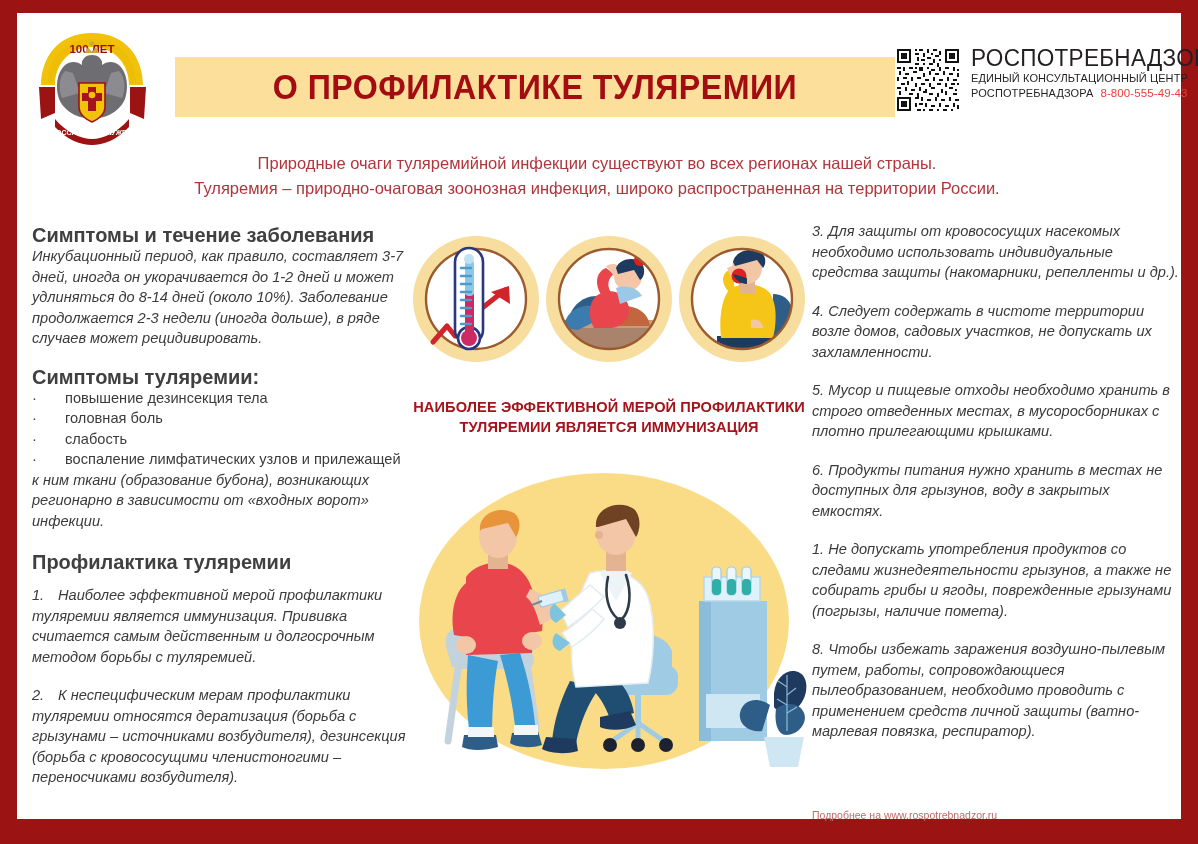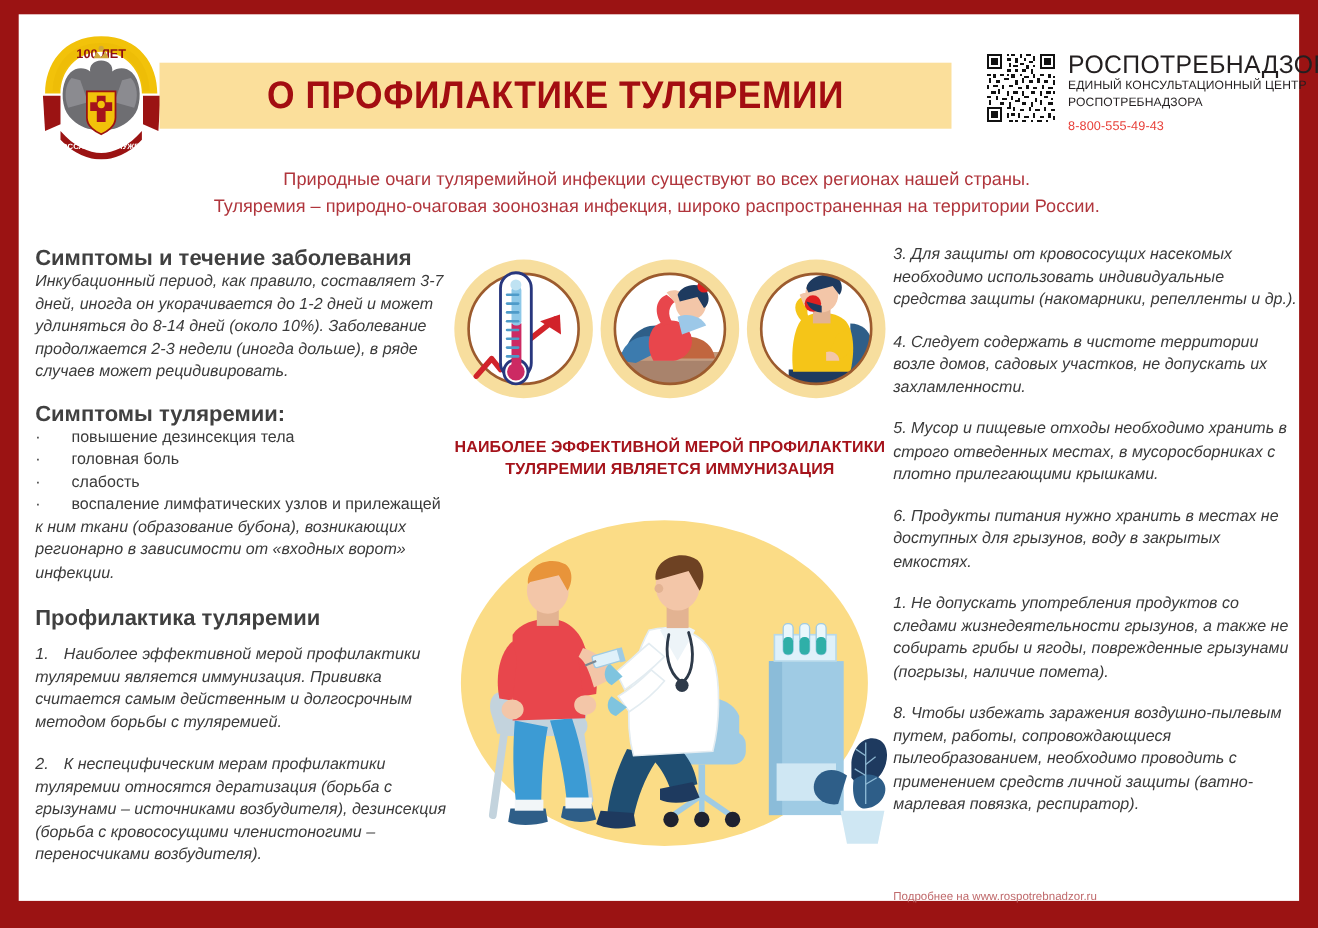--- a/index.html
+++ b/index.html
@@ -16,21 +16,21 @@
     background:#FFFFFF;
   }
 
   
   .header{position:absolute;left:0;top:0;width:1164px;height:118px;}
 
   .emblem{position:absolute;left:18px;top:14px;width:115px;height:118px;}
   .emblem svg{display:block;}
 
   .title-bar{
-    position:absolute;left:128px;top:44px;width:720px;height:60px;
+    position:absolute;left:158px;top:44px;width:720px;height:60px;
     background:#FBDF9B;
     display:flex;align-items:center;justify-content:center;
   }
   .title-bar .title{
     font-family:"Liberation Sans", sans-serif;
     font-weight:bold;
     font-size:35px;
     letter-spacing:0.5px;
     color:#A30D11;
     white-space:nowrap;
@@ -42,21 +42,21 @@
   .brand-txt{position:absolute;left:76px;top:0;width:202px;}
   .brand-name{
     font-size:23px;font-weight:normal;letter-spacing:0.3px;
     color:#231F20;line-height:26px;white-space:nowrap;
     transform:scaleX(0.98);transform-origin:left center;
   }
   .brand-sub1,.brand-sub2{
     font-size:11px;color:#231F20;line-height:15px;white-space:nowrap;
     letter-spacing:0.1px;
   }
-  .brand-sub2{display:flex;gap:7px;align-items:baseline;flex-direction:column;}
+  .brand-sub2{display:flex;gap:7px;align-items:baseline;}
   .brand-phone{color:#E8423B;font-size:11.5px;white-space:nowrap;}
 
   
   .intro{
     position:absolute;left:80px;top:138px;width:1000px;
     text-align:center;color:#B0353C;
     font-size:16.5px;line-height:25px;
   }
 
   

